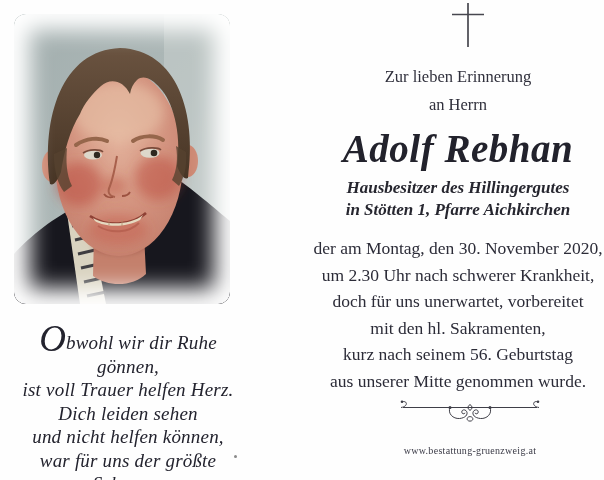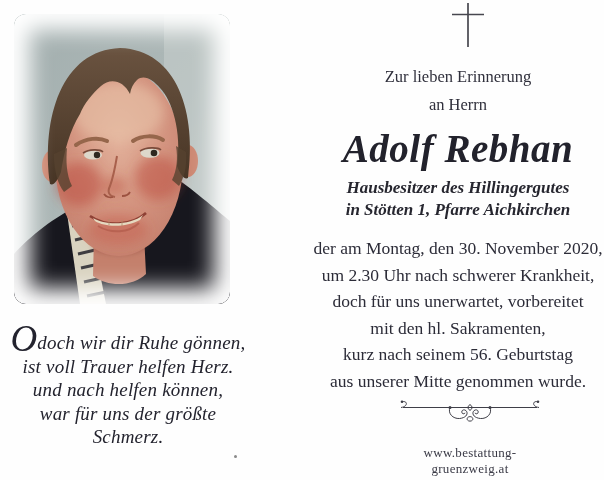--- a/index.html
+++ b/index.html
@@ -57,21 +57,21 @@
   }
   .obituary{
     position:absolute;left:0;top:235px;width:100%;
     font-size:17.5px;line-height:26.5px;color:#2c2c38;
   }
   .divider{
     position:absolute;left:calc(50% - 63px);top:398px;width:150px;height:28px;
   }
   .website{
     position:absolute;left:calc(50% - 63px);top:445px;width:150px;
-    font-size:13px;letter-spacing:.3px;color:#3a3a46;
+    font-size:10px;letter-spacing:.3px;color:#3a3a46;
   }
 </style>
 </head>
 <body>
 
 <div class="card">
 
   <div class="photo-wrap">
     <svg viewBox="0 0 216 290">
       <defs>
@@ -165,23 +165,24 @@
 
       <path d="M76,202 C92,213 118,212 132,199" stroke="#8e4034" stroke-width="2.6" fill="none"></path>
       <path d="M79,204 C92,212 117,211 129,201 L126,206 C113,213 92,214 81,207 Z" fill="#e5d9c0"></path>
       <path d="M95,205 l0,6 M108,206 l0,6" stroke="#b08a6a" stroke-width="1" opacity=".8"></path>
       <path d="M84,212 C97,220 115,219 125,209" stroke="#b05a4a" stroke-width="2" fill="none" opacity=".7"></path>
     </svg>
     <div class="photo-feather"></div>
   </div>
 
   <div class="poem">
-    <div><span class="dropcap">O</span><span>doch wir dir Ruhe gönnen,</span></div>
+    <div><span class="dropcap">O</span><span>bwohl wir dir Ruhe gönnen,</span></div>
     <div>ist voll Trauer helfen Herz.</div>
-    <div>und nach helfen können,</div>
+    <div>Dich leiden sehen</div>
+    <div>und nicht helfen können,</div>
     <div>war für uns der größte Schmerz.</div>
   </div>
 
   <div class="scan-speck"></div>
 
   <div class="right-col">
 
     <div class="cross">
       <svg viewBox="0 0 34 46">
         <path d="M17,1 V45" stroke="#47474f" stroke-width="1.7"></path>

